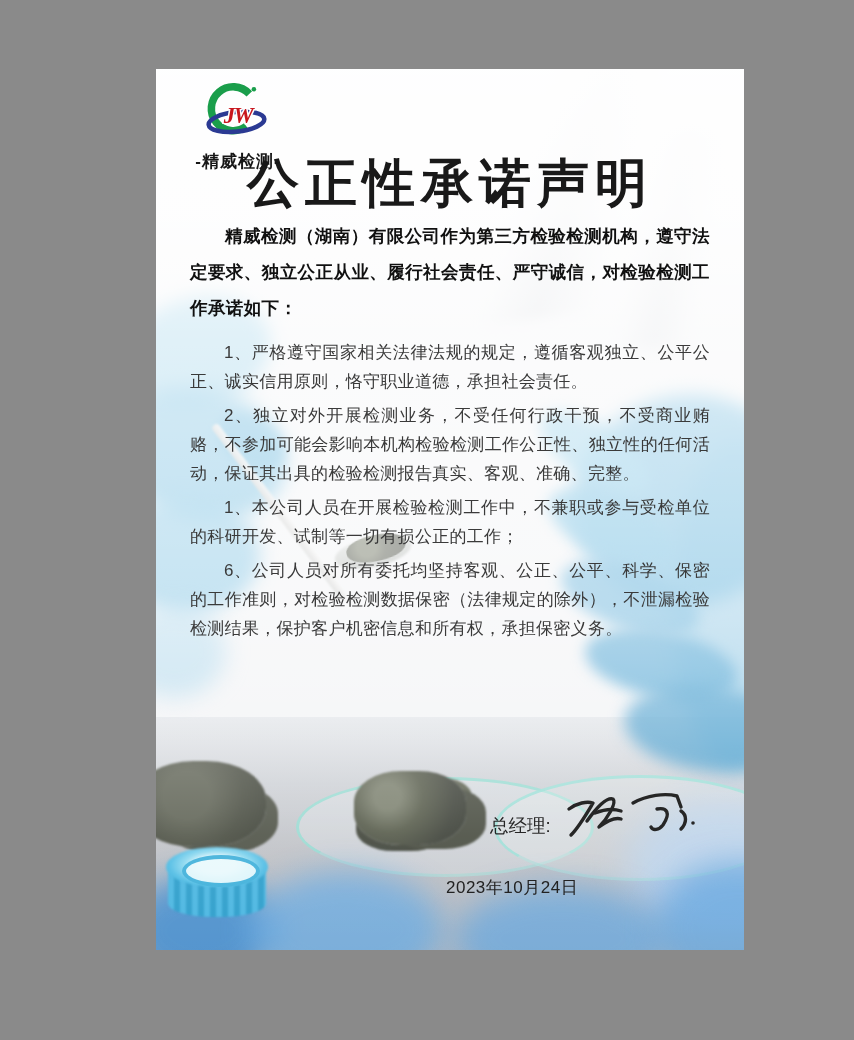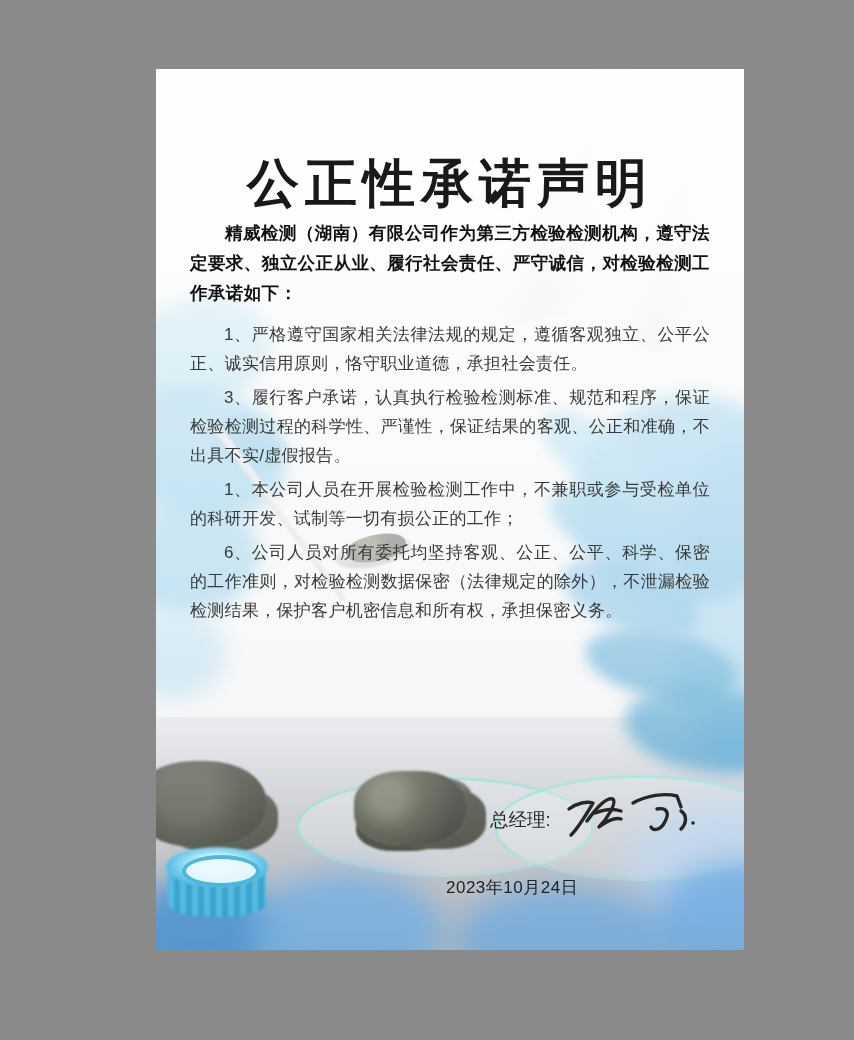--- a/index.html
+++ b/index.html
@@ -87,25 +87,25 @@
       rgba(255,255,255,.10) 87%,
       rgba(255,255,255,.03) 100%);}
   
   .content{position:absolute;inset:0;padding:0 34px;box-sizing:border-box;}
   .logo{position:absolute;left:22px;top:12px;width:120px;text-align:center;}
   .logo svg{display:block;margin:0 auto;width:84px;height:68px;}
   .logo-name{margin-top:1px;font-size:17px;font-weight:700;color:#161616;letter-spacing:1px;white-space:nowrap;}
   .title{margin:0;padding-top:92px;text-align:center;
     font-family:"Liberation Serif","DejaVu Serif",serif;
     font-size:52px;line-height:46px;font-weight:700;color:#191919;letter-spacing:6px;}
-  .intro{margin:11px 0 12px;font-size:17.5px;line-height:30px;font-weight:700;color:#101010;
+  .intro{margin:11px 0 12px;font-size:17.5px;line-height:36px;font-weight:700;color:#101010;
     text-indent:2em;text-align:justify;letter-spacing:.4px;}
   .item{margin:4px 0 5px;font-size:17px;line-height:29px;color:#3a3a3a;
     text-indent:2em;text-align:justify;letter-spacing:.3px;}
-  .sig-row{position:absolute;left:334px;top:730px;display:flex;align-items:center;}
+  .sig-row{position:absolute;left:334px;top:730px;display:flex;align-items:flex-end;}
   .sig-label{font-size:18.5px;color:#262626;line-height:30px;white-space:nowrap;}
   .sig-svg{margin:-16px 0 0 6px;}
   .date{position:absolute;left:290px;top:806px;font-size:17px;color:#222;line-height:26px;letter-spacing:.5px;}
 </style>
 </head>
 <body>
 
 <div class="page">
 
   <div class="bg">
@@ -137,27 +137,36 @@
     <div class="blob b2"></div>
     <div class="blob b3"></div>
     <div class="cap-body"></div>
     <div class="cap-top"></div>
     <div class="cap-inner"></div>
     <div class="wash"></div>
   </div>
 
   <div class="content">
 
+    <div class="logo">
+      <svg viewBox="0 0 110 90">
+        <path d="M 70,17 A 29,29 0 1 0 66,60" fill="none" stroke="#1a9e4b" stroke-width="10"></path>
+        <circle cx="76" cy="11" r="3" fill="#1a9e4b"></circle>
+        <ellipse cx="53" cy="54" rx="37" ry="13" fill="none" stroke="#2b3a93" stroke-width="6" transform="rotate(-6 53 54)"></ellipse>
+        <text x="55" y="56" text-anchor="middle" font-family="Liberation Serif, DejaVu Serif, serif" font-size="30" font-style="italic" font-weight="bold" fill="#c8161e" stroke="#ffffff" stroke-width="4" paint-order="stroke" letter-spacing="-2">JW</text>
+      </svg>
+      <div class="logo-name">-精威检测-</div>
+    </div>
 
     <h1 class="title">公正性承诺声明</h1>
 
     <p class="intro">精威检测（湖南）有限公司作为第三方检验检测机构，遵守法定要求、独立公正从业、履行社会责任、严守诚信，对检验检测工作承诺如下：</p>
 
     <p class="item">1、严格遵守国家相关法律法规的规定，遵循客观独立、公平公正、诚实信用原则，恪守职业道德，承担社会责任。</p>
-    <p class="item">3、履行客户承诺，认真执行检验检测标准、规范和程序，保证检验检测过程的科学性、严谨性，保证结果的客观、公正和准确，不出具不实/虚假报告。</p>
+    <p class="item">2、独立对外开展检测业务，不受任何行政干预，不受商业贿赂，不参加可能会影响本机构检验检测工作公正性、独立性的任何活动，保证其出具的检验检测报告真实、客观、准确、完整。</p>
     <p class="item">1、本公司人员在开展检验检测工作中，不兼职或参与受检单位的科研开发、试制等一切有损公正的工作；</p>
     <p class="item">6、公司人员对所有委托均坚持客观、公正、公平、科学、保密的工作准则，对检验检测数据保密（法律规定的除外），不泄漏检验检测结果，保护客户机密信息和所有权，承担保密义务。</p>
 
     <div class="sig-row">
       <span class="sig-label">总经理:</span>
       <svg class="sig-svg" width="150" height="58" viewBox="0 0 150 58">
         <g fill="none" stroke="#262626" stroke-width="3.4" stroke-linecap="round" stroke-linejoin="round">
           <path d="M 12,26 C 20,20 30,18 36,20 C 30,30 22,44 14,52"></path>
           <path d="M 30,38 C 40,24 50,14 56,16 C 60,20 50,36 42,44 C 50,38 58,34 64,36"></path>
           <path d="M 38,30 C 48,26 58,26 64,28"></path>

